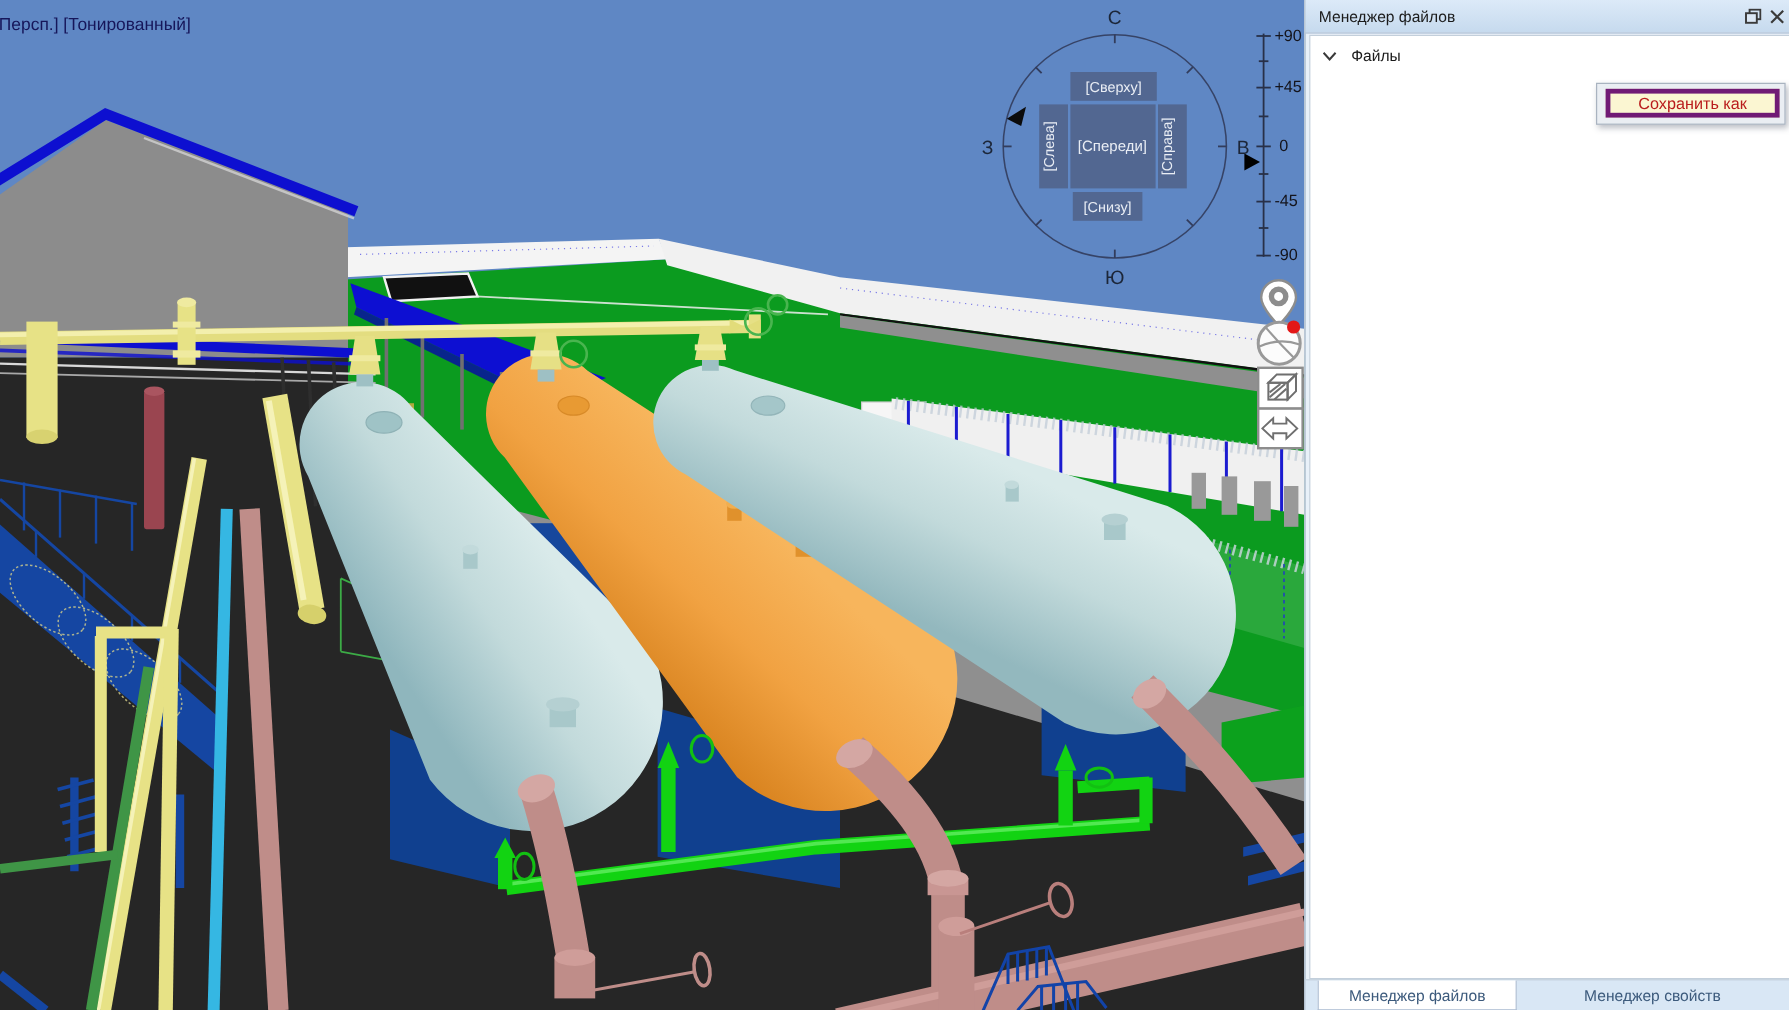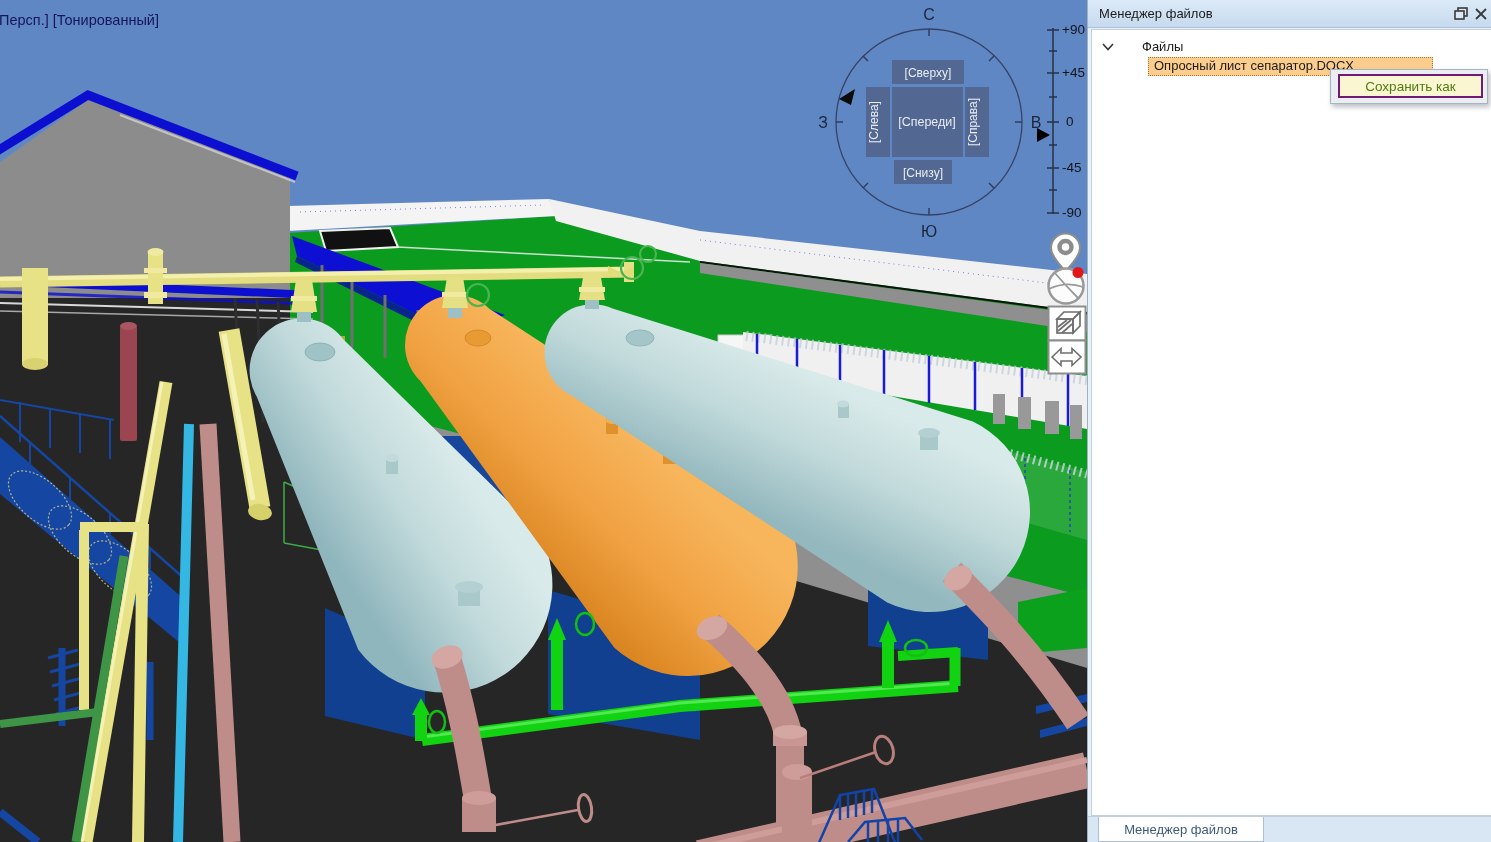--- a/index.html
+++ b/index.html
@@ -14,29 +14,29 @@
          background:#e9f1f9;border-left:1px solid #9fb0c0;box-sizing:border-box;}
   .panel-header{height:27px;background:linear-gradient(#dceaf8,#c6daee);
         border-bottom:1px solid #aebfd4;display:flex;align-items:center;
         padding:0 8px 0 11px;font-size:13px;color:#1b1b1b;}
   .panel-header .title{flex:1 1 auto;}
   .hbtn{width:20px;height:20px;display:flex;align-items:center;justify-content:center;cursor:default;}
   .panel-body{position:absolute;left:3px;right:3px;top:29px;bottom:26px;
         background:#ffffff;border:1px solid #c3cfdb;box-sizing:border-box;}
   .tree-root{position:absolute;left:10px;top:9px;display:flex;align-items:center;
         font-size:13px;color:#1a1a1a;}
-  .tree-root .lbl{margin-left:28px;text-align:right;}
+  .tree-root .lbl{margin-left:12px;text-align:right;}
   .file-item{position:absolute;left:56px;top:27px;width:278px;height:17px;
         background:#fcce8d;border:1px dotted #a9782f;font-size:13px;line-height:15px;
         padding:0 0 0 5px;color:#1a1a1a;white-space:nowrap;overflow:hidden;box-sizing:content-box;}
   .ctx-menu{position:absolute;left:242px;top:69px;width:158px;height:35px;
         background:#eaeef3;border:1px solid #a9b3c0;box-shadow:2px 3px 5px rgba(60,70,90,.35);
         box-sizing:border-box;z-index:6;}
   .ctx-item{position:absolute;left:7px;top:4px;right:4px;bottom:5px;
-        background:#fbf6d2;border:2px solid #701a75;color:#4d7c0f;font-size:13.5px;
+        background:#fbf6d2;border:4px solid #701a75;color:#b91c1c;font-size:13.5px;
         display:flex;align-items:center;justify-content:center;}
   .panel-tabs{position:absolute;left:0;right:0;bottom:0;height:26px;background:#d9e7f5;
         border-top:1px solid #c3cfdb;display:flex;box-sizing:border-box;}
   .tab{display:flex;align-items:center;justify-content:center;font-size:13px;color:#3c5a7c;}
   .tab.active{width:166px;margin-left:10px;background:#ffffff;
         border:1px solid #aebfd4;border-top:none;box-sizing:border-box;}
   .tab.inactive{width:226px;}
 </style>
 </head>
 <body>
@@ -416,25 +416,25 @@
       </span>
     </div>
 
     <div class="panel-body">
       <div class="tree-root">
         <svg width="12" height="9" viewBox="0 0 12 9">
           <polyline points="1,2 6,7.5 11,2" fill="none" stroke="#3a3a3a" stroke-width="1.7"></polyline>
         </svg>
         <span class="lbl">Файлы</span>
       </div>
-      <div class="file-item">Опросный лист сепаратор.DOCX</div>
     </div>
 
     <div class="ctx-menu">
       <div class="ctx-item">Сохранить как</div>
     </div>
 
     <div class="panel-tabs">
       <div class="tab active">Менеджер файлов</div>
+      <div class="tab inactive">Менеджер свойств</div>
     </div>
   </div>
 
 </div>
 
 </body></html>

